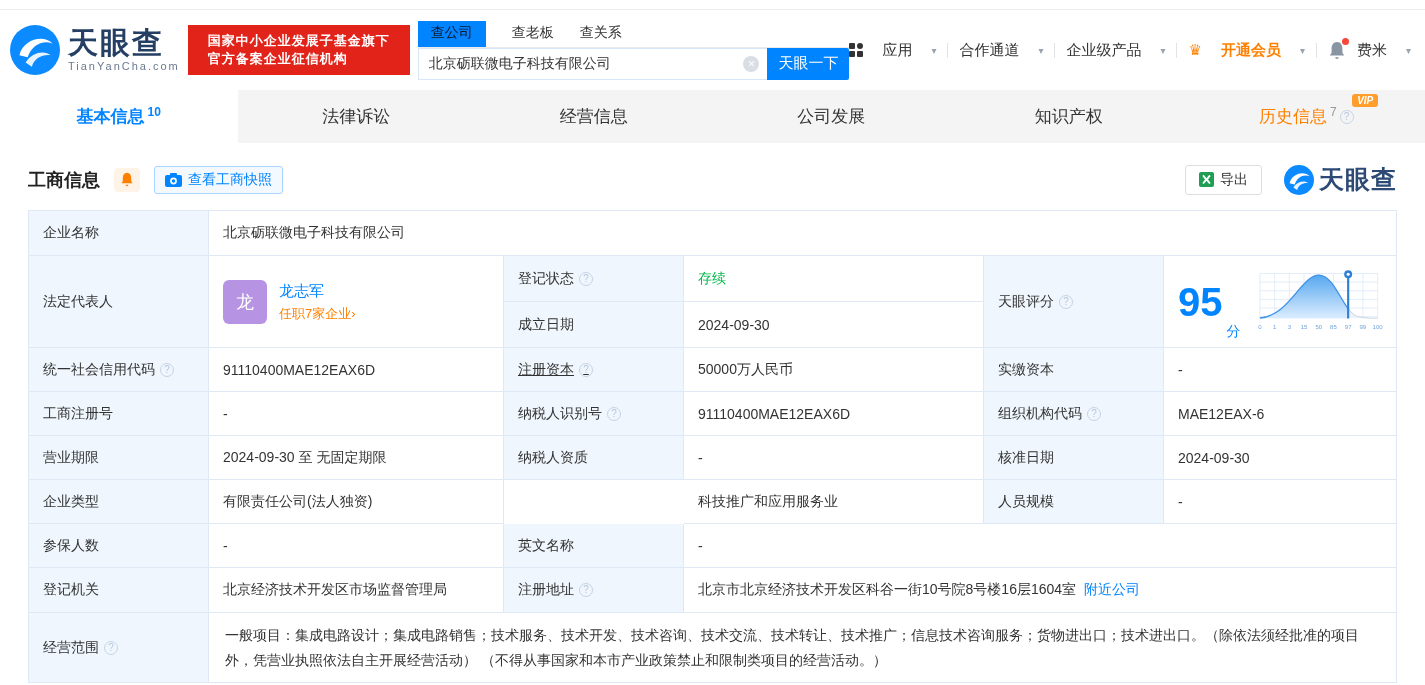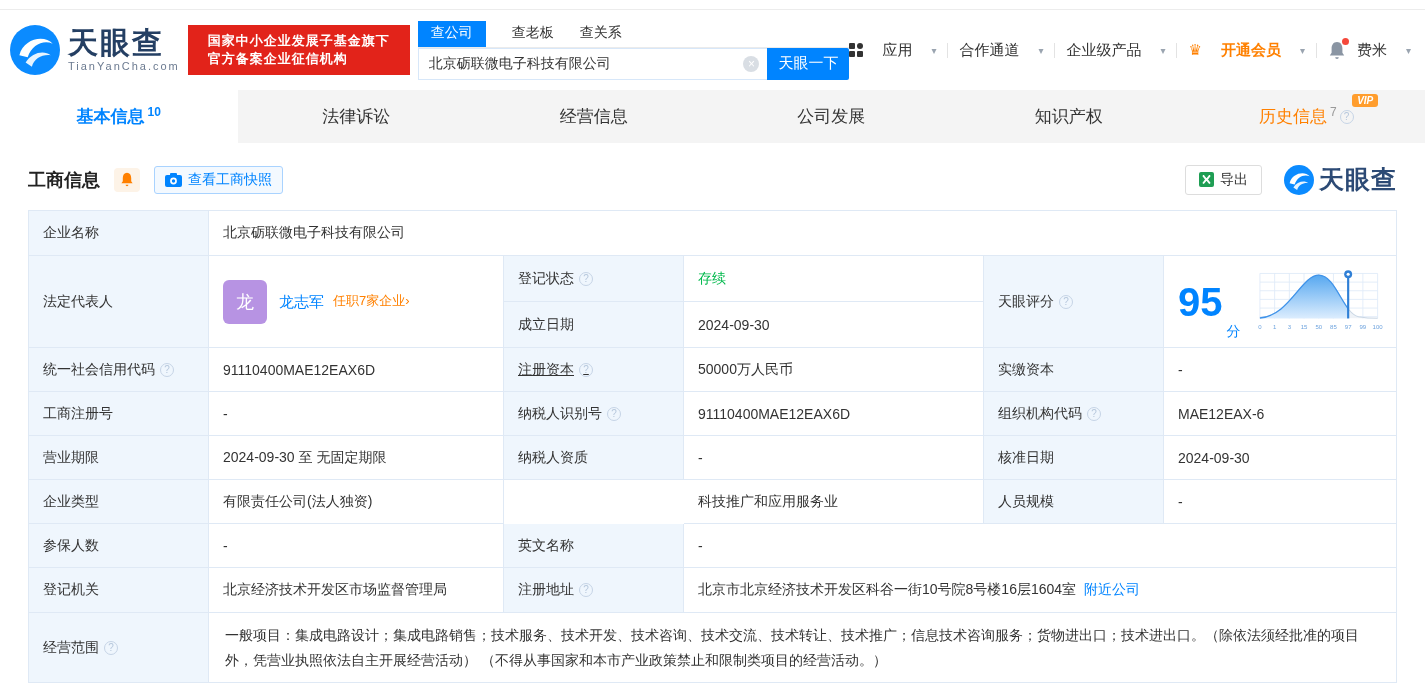--- a/index.html
+++ b/index.html
@@ -10,21 +10,21 @@
   .hdr { height:80px; display:flex; align-items:center; padding:0 14px 0 10px; }
   .logo { display:flex; align-items:center; gap:8px; cursor:pointer; }
   .brandcol { display:flex; flex-direction:column; line-height:1; }
   .brand-cn { font-size:30px; font-weight:bold; color:#243f63; letter-spacing:2px; }
   .brand-en { font-size:11px; color:#6b7a90; letter-spacing:2px; margin-top:3px; }
   .badge { margin-left:8px; background:#e2231a; color:#fff; padding:7px 20px; line-height:1.4; }
   .badge div { font-size:13px; font-weight:bold; letter-spacing:1px; white-space:nowrap; }
   .search { margin-left:8px; width:492px; }
   .stabs { display:flex; align-items:flex-end; gap:26px; border-bottom:1px solid #ebebeb; padding-left:0; }
   .stab { font-size:14px; color:#333; padding:3px 0 5px; cursor:pointer; }
-  .stab.active { background:#0084ff; color:#ffffff; padding:3px 13px 5px; }
+  .stab.active { background:#0084ff; color:#0f172a; padding:3px 13px 5px; }
   .srow { display:flex; margin-top:0; }
   .sinputwrap { position:relative; flex:1; }
   .sinput { width:100%; height:32px; border:1px solid #d7e7f9; border-right:none; padding:0 30px 0 10px; font-size:14px; color:#333; outline:none; font-family:inherit; }
   .sclear { position:absolute; right:8px; top:8px; width:16px; height:16px; border-radius:50%; background:#d9dee4; color:#fff; font-size:12px; line-height:16px; text-align:center; cursor:pointer; }
   .sbtn { width:82px; height:32px; background:#0084ff; color:#fff; border:none; font-size:15px; cursor:pointer; border-radius:0 2px 2px 0; font-family:inherit; }
   .nav { margin-left:auto; display:flex; align-items:center; gap:11px; font-size:15px; color:#333; white-space:nowrap; }
   .nav-item { display:flex; align-items:center; gap:19px; cursor:pointer; }
   .caret { font-size:10px; color:#9aa4b0; }
   .sep { width:1px; height:15px; background:#e3e3e3; }
   .vip-link { color:#ff8000; font-weight:bold; }
@@ -56,21 +56,21 @@
   .tbl { margin:0 28px; border-top:1px solid #dfe9f5; border-left:1px solid #dfe9f5;
          display:grid; grid-template-columns:180px 295px 180px 300px 180px 1fr;
          grid-template-rows:45px 46px 46px 44px 44px 44px 44px 44px 45px auto; font-size:14px; }
   .cell { border-right:1px solid #dfe9f5; border-bottom:1px solid #dfe9f5; display:flex; align-items:center; padding:0 14px; gap:5px; min-width:0; }
   .lbl { background:#eff6fd; color:#333; }
   .val { background:#fff; color:#333; }
   .green { color:#00b94c; }
   .link { color:#0084ff; cursor:pointer; }
   .rep { display:flex; align-items:center; gap:12px; }
   .avatar { width:44px; height:44px; border-radius:6px; background:#b793e3; color:#fff; font-size:18px; display:flex; align-items:center; justify-content:center; flex:none; cursor:pointer; }
-  .repinfo { display:flex; flex-direction:row; gap:9px; line-height:1; }
+  .repinfo { display:flex; flex-direction:column; gap:9px; line-height:1; }
   .repname { color:#0084ff; font-size:15px; cursor:pointer; }
   .replink { color:#ff8000; font-size:13px; cursor:pointer; }
   .scorecell { gap:10px; padding-right:12px; }
   .score-num { font-size:40px; font-weight:bold; color:#0084ff; line-height:1; }
   .score-unit { font-size:14px; color:#0084ff; align-self:flex-end; margin:0 2px 6px -6px; }
   .scope { line-height:1.75; padding:10px 16px; color:#333; }
   .addrval { gap:8px; }
 </style>
 </head>
 <body>

